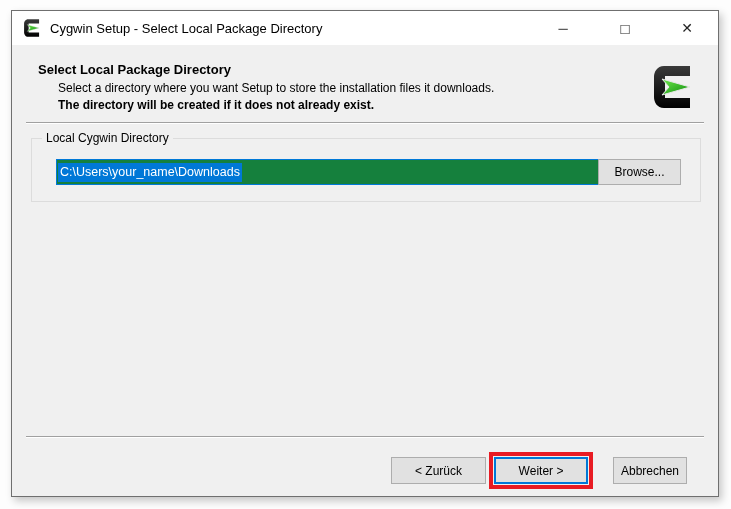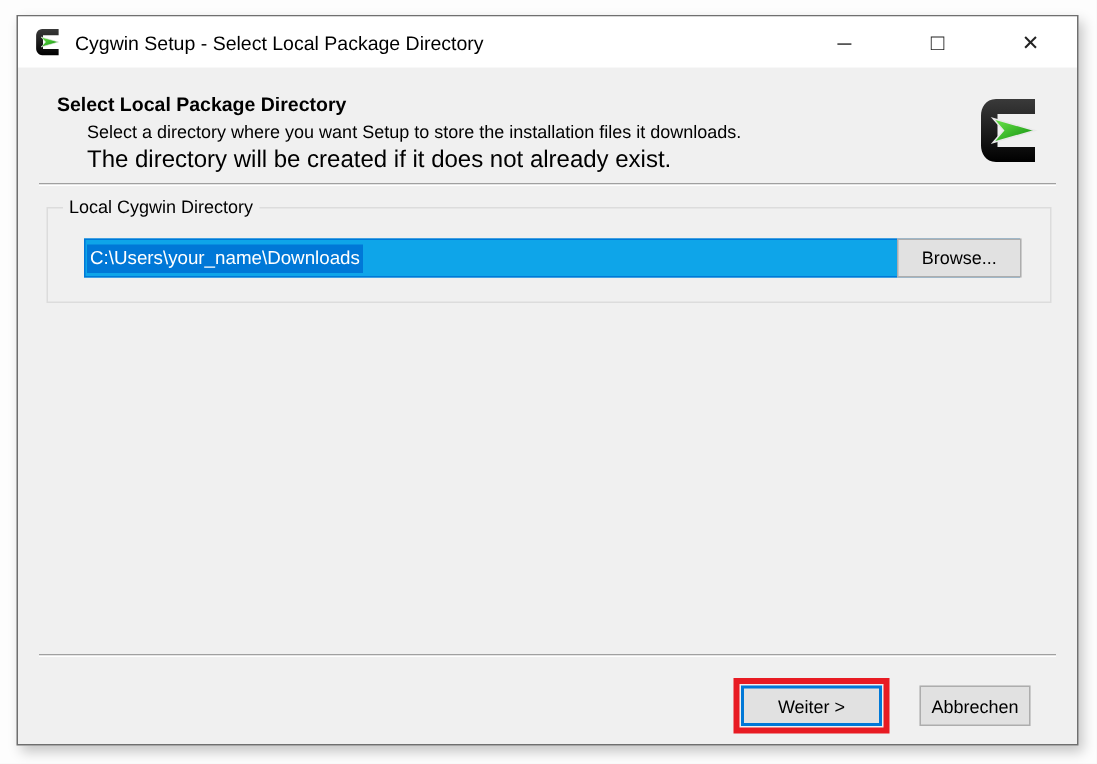--- a/index.html
+++ b/index.html
@@ -21,32 +21,32 @@
   .titlebar .app-icon{width:20px;height:20px;margin-left:10px;flex:0 0 auto;}
   .titlebar .title{margin-left:8px;font-size:13px;white-space:nowrap;}
   .controls{position:absolute;right:0;top:0;height:34px;display:flex;}
   .ctrl{width:62px;height:34px;display:flex;align-items:center;justify-content:center;
     font-size:13px;color:#222;cursor:default;}
   .ctrl.max{font-size:15px;}
   .ctrl.close{font-size:14px;}
   
   .hdr-title{position:absolute;left:26px;top:51px;font-size:13px;font-weight:bold;}
   .hdr-desc1{position:absolute;left:46px;top:70px;font-size:12px;}
-  .hdr-desc2{position:absolute;left:46px;top:87px;font-size:16px;}
+  .hdr-desc2{position:absolute;left:46px;top:87px;font-size:12px;font-weight:bold;}
   .logo{position:absolute;left:637px;top:52px;width:48px;height:48px;}
   .sep{position:absolute;height:2px;border-top:1px solid #a0a0a0;border-bottom:1px solid #fff;}
   .sep1{left:14px;top:111px;width:678px;}
   .sep2{left:14px;top:425px;width:678px;}
   
   .groupbox{position:absolute;left:19px;top:127px;width:670px;height:64px;
     border:1px solid #dcdcdc;}
   .group-label{position:absolute;left:10px;top:-8px;background:var(--winbg);
     padding:0 4px;font-size:12px;white-space:nowrap;}
   .dir-input{position:absolute;left:44px;top:148px;width:624px;height:26px;
-    background:#0ea5e9;border:1px solid var(--accent);display:flex;align-items:center;
+    background:#15803d;border:1px solid var(--accent);display:flex;align-items:center;
     padding-left:1px;cursor:text;}
   .dir-input .sel{background:var(--accent);color:#fff;font-size:12.5px;
     padding:2px 2px 3px 2px;white-space:nowrap;}
   .btn{background:var(--btnface);border:1px solid var(--btnborder);font-size:12px;
     font-family:"Liberation Sans","DejaVu Sans",sans-serif;color:#000;
     display:flex;align-items:center;justify-content:center;cursor:default;}
   .browse-btn{position:absolute;left:586px;top:148px;width:83px;height:26px;}
   
   .back-btn{position:absolute;left:379px;top:446px;width:95px;height:27px;}
   .annotation{position:absolute;left:477px;top:441px;width:104px;height:37px;
@@ -103,18 +103,19 @@
 
   <div class="groupbox">
     <span class="group-label">Local Cygwin Directory</span>
   </div>
   <div class="dir-input">
     <span class="sel">C:\Users\your_name\Downloads</span>
   </div>
   <div class="btn browse-btn">Browse...</div>
 
   <div class="sep sep2"></div>
+  <div class="btn back-btn">&lt; Zurück</div>
   <div class="annotation">
     <div class="btn next-btn">Weiter &gt;</div>
   </div>
   <div class="btn cancel-btn">Abbrechen</div>
 
 </div>
 
 </body></html>

